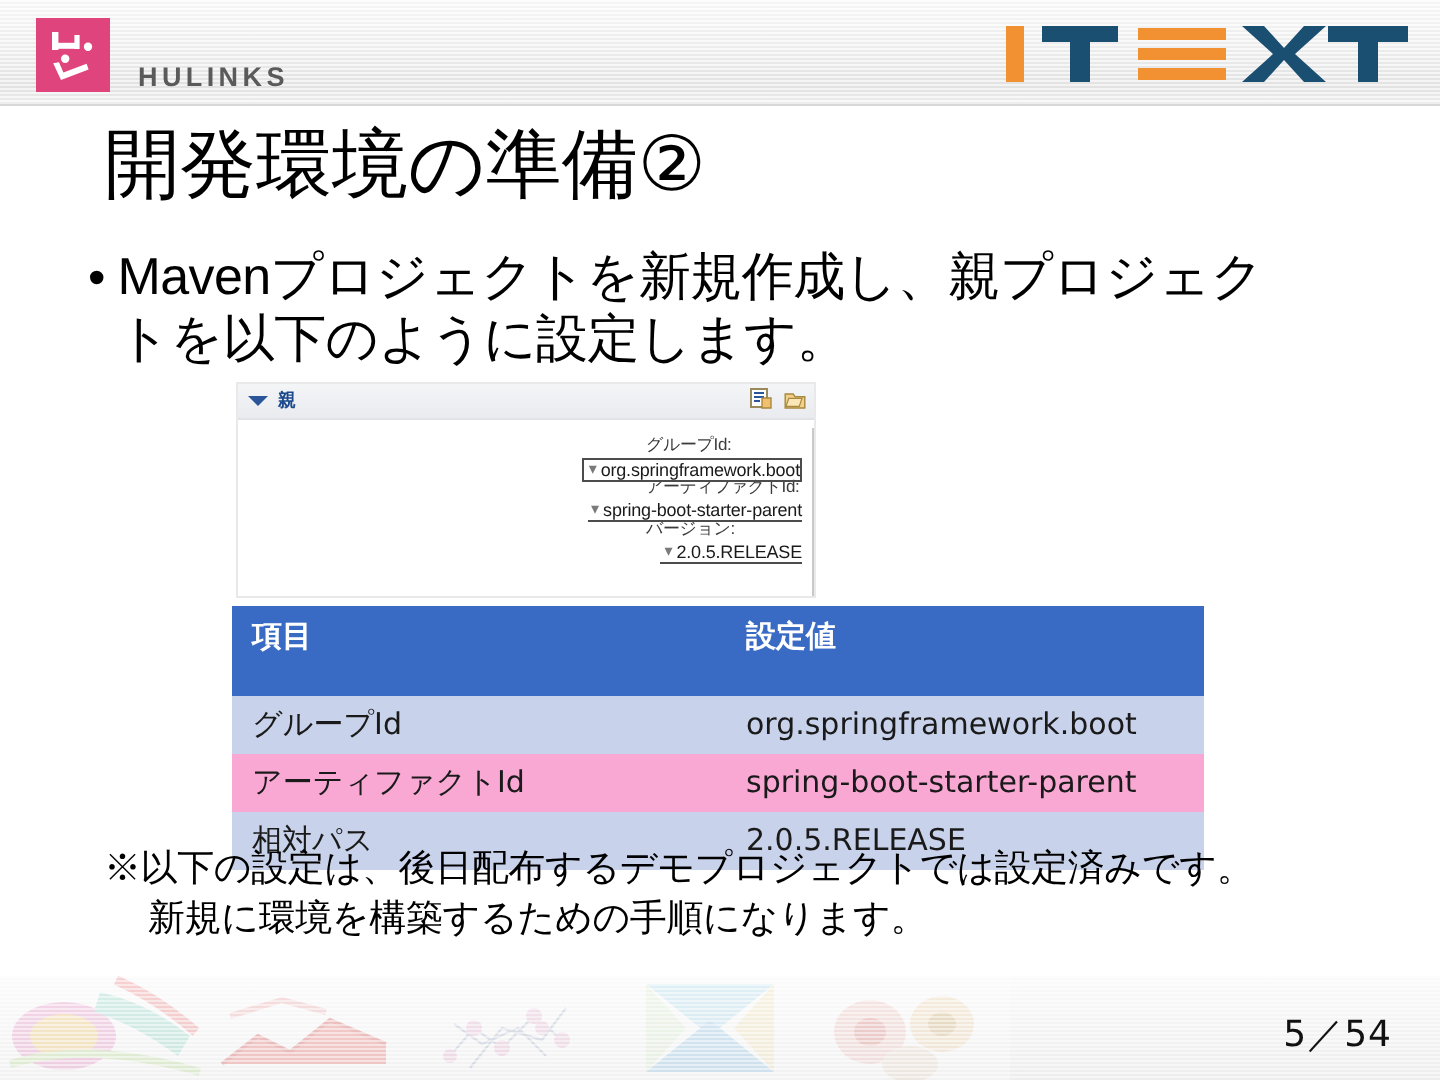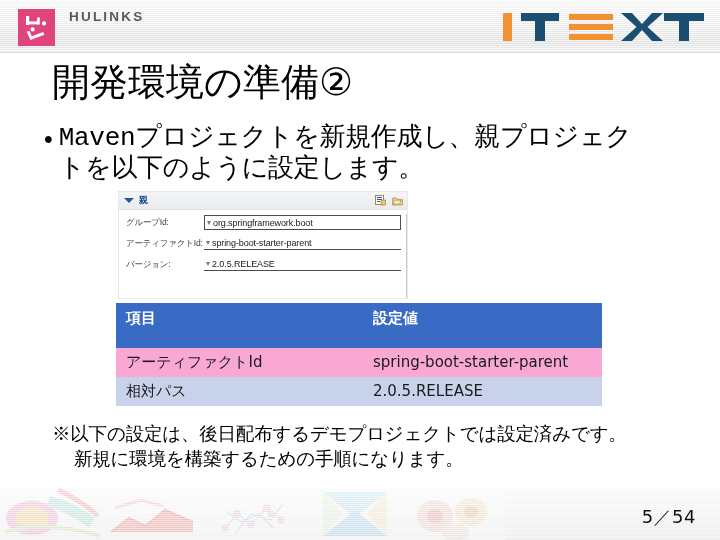--- a/index.html
+++ b/index.html
@@ -31,21 +31,21 @@
     left: 0; top: 52px;
     width: 720px; height: 1px;
     background: #d8d8d8;
   }
 
   
   .hulinks-logo {
     position: absolute;
     left: 18px; top: 9px;
     display: flex;
-    align-items: flex-start;
+    align-items: flex-end;
   }
   .hulinks-mark {
     width: 37px; height: 37px;
     background: #e0447c;
     position: relative;
     flex: none;
   }
   .hulinks-mark svg { display: block; }
   .hulinks-word {
     margin-left: 14px;
@@ -90,21 +90,21 @@
     font-size: 25px;
     line-height: 32px;
     margin-right: 6px;
     flex: none;
     color: #000;
   }
   .bullet-text {
     font-size: 26px;
     line-height: 31px;
     letter-spacing: -0.3px;
-    font-family: Liberation Mono, monospace;
+    font-family: Liberation Sans, sans-serif;
   }
 
   
   .pom-shot {
     position: absolute;
     left: 118px; top: 191px;
     width: 290px; height: 108px;
     background: #ffffff;
     border: 1px solid #e9e9e9;
     box-sizing: border-box;
@@ -138,22 +138,23 @@
     margin-left: auto;
     display: flex;
     gap: 6px;
     align-items: center;
   }
   .pom-icon { display: block; }
 
   .pom-body { padding: 5px 6px 0 7px; }
   .pom-field {
     display: flex;
-    align-items: flex-start;
+    align-items: flex-end;
     height: 21px;
+    flex-direction: column;
   }
   .pom-label {
     font-size: 8.5px;
     color: #3b3b3b;
     width: 78px;
     flex: none;
     white-space: nowrap;
     padding-top: 2px;
     letter-spacing: -0.2px;
   }
@@ -378,20 +379,24 @@
       <col class="c1">
       <col class="c2">
     </colgroup>
   <thead>
     <tr>
       <th>項目</th>
       <th class="col-b">設定値</th>
     </tr>
   </thead>
   <tbody>
+    <tr class="row-odd">
+      <td>グループId</td>
+      <td class="col-b">org.springframework.boot</td>
+    </tr>
     <tr class="row-even">
       <td>アーティファクトId</td>
       <td class="col-b">spring-boot-starter-parent</td>
     </tr>
     <tr class="row-odd">
       <td>相対パス</td>
       <td class="col-b">2.0.5.RELEASE</td>
     </tr>
   </tbody>
 </table>

